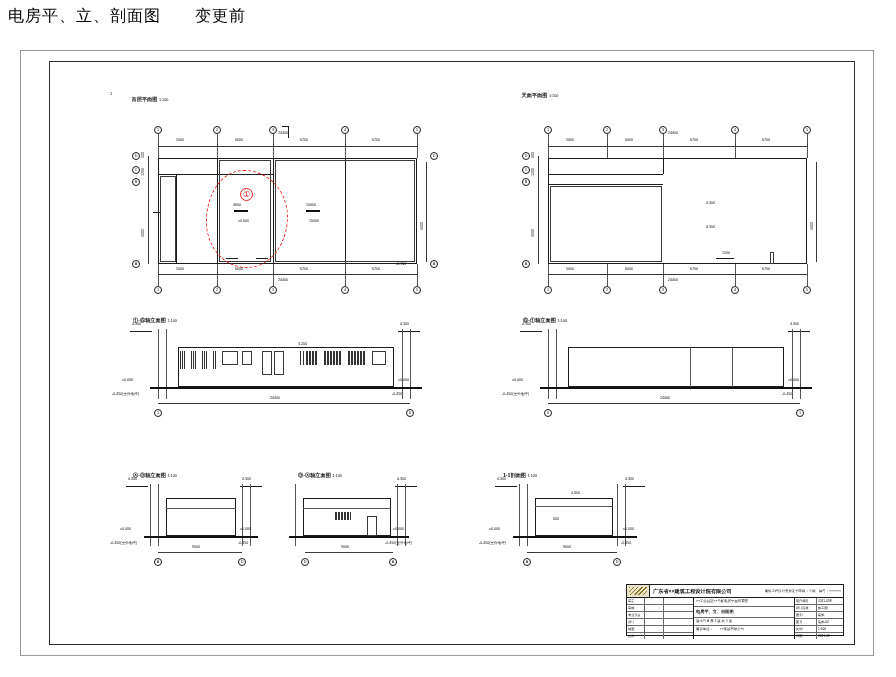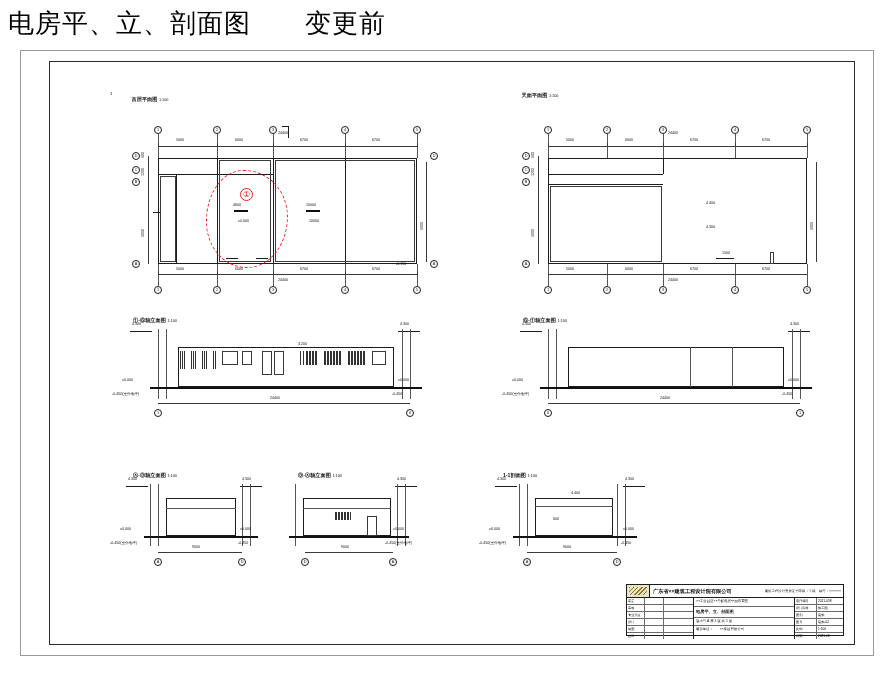--- a/index.html
+++ b/index.html
@@ -12,21 +12,21 @@
     height: 677px;
     font-family: "Liberation Sans", sans-serif;
     color: #000;
     overflow: hidden;
     position: relative;
   }
   #page-title {
     position: absolute;
     left: 8px;
     top: 6px;
-    font-size: 26px;
+    font-size: 16px;
     letter-spacing: 1px;
     white-space: pre;
     font-family: "Liberation Serif", serif;
   }
   #drawing-frame {
     position: absolute;
     left: 20px;
     top: 50px;
     width: 854px;
     height: 606px;

